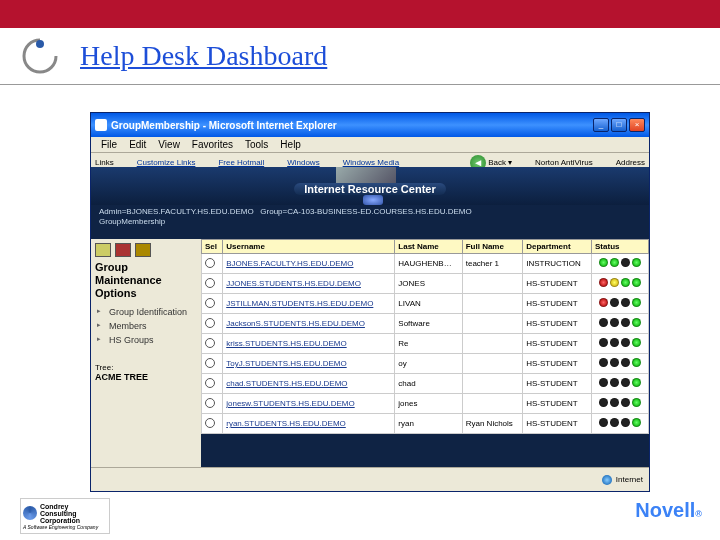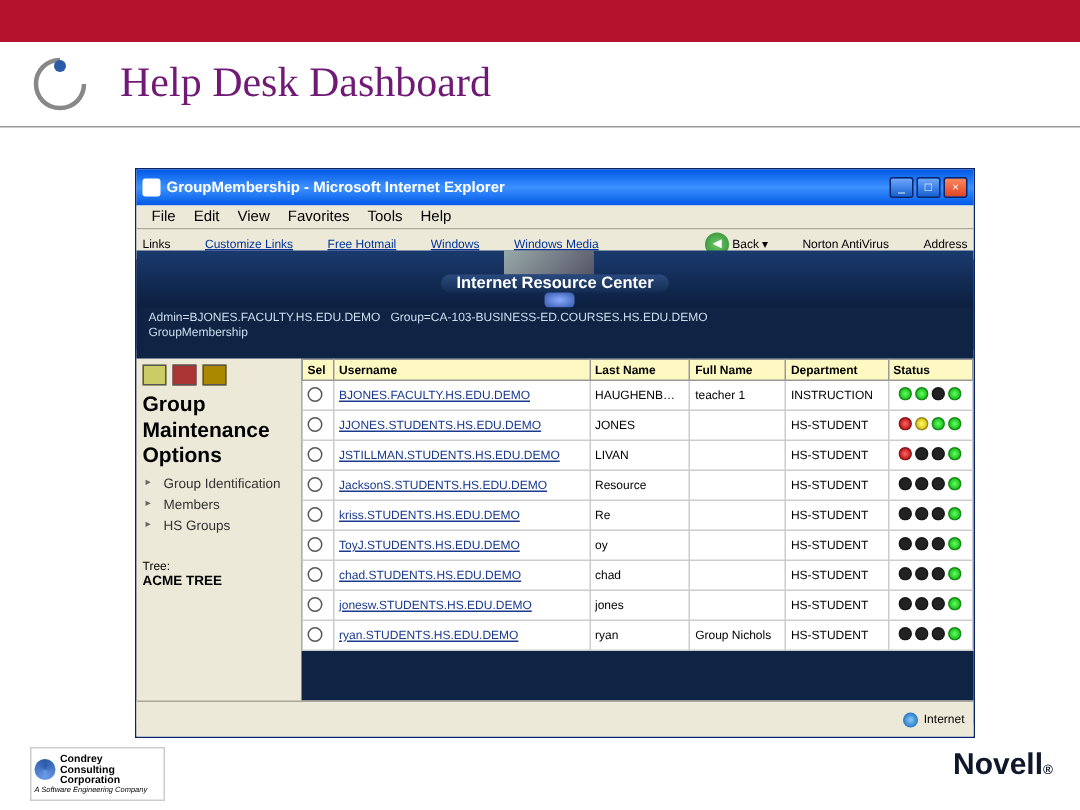--- a/index.html
+++ b/index.html
@@ -1,21 +1,21 @@
 <!DOCTYPE html>
 <html><head>
 <meta charset="utf-8">
 <style>
 * { margin: 0; padding: 0; box-sizing: border-box; }
 body { width: 720px; height: 540px; font-family: Tahoma, Arial, sans-serif; background: #fff; overflow: hidden; }
 .slide { width: 100%; height: 100%; position: relative; }
 .red-bar { background: #b5122e; height: 28px; width: 100%; }
 .title-row { display: flex; align-items: center; padding: 8px 20px; border-bottom: 1px solid #999; }
 .logo-swirl { width: 40px; height: 40px; margin-right: 20px; }
-.slide-title { color: #701a75; font-size: 28px; font-weight: normal; font-family: Georgia, serif; }
+.slide-title { color: #1d4ed8; font-size: 28px; font-weight: normal; font-family: Georgia, serif; text-decoration: underline; }
 .browser-window { position: absolute; top: 112px; left: 90px; width: 560px; height: 380px; border: 1px solid #0a246a; background: #fff; font-size: 9px; }
 .win-titlebar { height: 18px; background: linear-gradient(to bottom, #0058e6, #3d91ff, #0058e6); display: flex; align-items: center; padding: 12px 4px; color: #fff; justify-content: flex-end; }
 .win-title-icon { width: 12px; height: 12px; background: #fff; margin-right: 4px; display: inline-block; border-radius: 2px; }
 .win-title-text { flex: 1; font-weight: bold; font-size: 10px; }
 .win-controls { display: flex; gap: 2px; }
 .win-btn { width: 16px; height: 14px; background: linear-gradient(#6fa8ff,#1560d0); border: 1px solid #0a246a; border-radius: 2px; text-align: center; line-height: 12px; font-size: 8px; color: #fff; cursor: pointer; }
 .win-btn.close { background: linear-gradient(#ff8a5c,#e04324); }
 .menubar { height: 16px; background: #ece9d8; display: flex; align-items: center; padding: 0 4px; font-size: 10px; border-bottom: 1px solid #aca899; }
 .menu-item { padding: 0 6px; cursor: pointer; }
 .toolbar-row { height: 20px; background: #ece9d8; display: flex; align-items: center; padding: 0 4px; font-size: 8px; border-bottom: 1px solid #aca899; gap: 23px; }
@@ -24,21 +24,21 @@
 .back-arrow { width: 16px; height: 16px; background: radial-gradient(#6fc96f,#2a8a2a); border-radius: 50%; display: inline-flex; align-items: center; justify-content: center; color: #fff; font-size: 10px; }
 .content-area { height: calc(100% - 54px - 14px); display: flex; background: #0f2344; }
 .header-banner { position: absolute; top: 54px; left: 0; right: 0; height: 38px; background: linear-gradient(to bottom,#1a3a6e,#0c1f3e); display: flex; align-items: center; padding: 0 6px; flex-direction: column; }
 .banner-img { width: 60px; height: 34px; background: linear-gradient(135deg,#9aa,#556); margin-right: 8px; }
 .banner-bar { flex: 1; height: 20px; background: linear-gradient(to bottom,#2a4a7e,#132c52); border-radius: 10px; display: flex; align-items: center; padding: 0 10px; color: #fff; font-weight: bold; font-size: 11px; }
 .banner-icon { width: 20px; height: 20px; background: radial-gradient(#8af,#35a); border-radius: 3px; margin-left: 6px; }
 .sub-header { position: absolute; top: 92px; left: 0; right: 0; height: 28px; background: #0f2344; color: #cde; font-size: 8px; padding: 2px 8px; line-height: 1.3; }
 .sidebar { width: 110px; background: #ece9d8; margin-top: 66px; height: calc(100% - 66px); padding: 4px; font-size: 9px; }
 .icon-row { display: flex; gap: 4px; margin-bottom: 4px; }
 .mini-icon { width: 16px; height: 14px; background: #999; border: 1px solid #555; }
-.sidebar-label { font-weight: bold; font-size: 14px; margin: 4px 0; line-height: 1.2; }
+.sidebar-label { font-weight: bold; font-size: 11px; margin: 4px 0; line-height: 1.2; }
 .sidebar-item { padding: 2px 0 2px 14px; cursor: pointer; color: #333; position: relative; }
 .sidebar-item::before { content: "▸"; position: absolute; left: 2px; font-size: 7px; color: #666; }
 .tree-label { margin-top: 16px; font-size: 8px; }
 .tree-name { font-weight: bold; font-size: 9px; }
 .main-table { flex: 1; margin-top: 66px; height: calc(100% - 66px); overflow: auto; }
 table { width: 100%; border-collapse: collapse; font-size: 8px; background: #fff; }
 th { background: #fef9c3; border: 1px solid #999; padding: 2px 3px; text-align: left; font-weight: bold; }
 td { border: 1px solid #ccc; padding: 1px 3px; height: 20px; }
 .sel-radio { width: 10px; height: 10px; border-radius: 50%; border: 1px solid #555; display: inline-block; cursor: pointer; }
 .user-link { color: #1a3a8e; text-decoration: underline; cursor: pointer; }
@@ -46,21 +46,21 @@
 .dot { width: 9px; height: 9px; border-radius: 50%; display: inline-block; margin: 0 1px; border: 1px solid rgba(0,0,0,0.3); }
 .dot.g { background: radial-gradient(#6f6,#0a0); }
 .dot.r { background: radial-gradient(#f66,#a00); }
 .dot.y { background: radial-gradient(#ff6,#ca0); }
 .dot.k { background: #222; }
 .statusbar { position: absolute; bottom: 0; left: 0; right: 0; height: 24px; background: #ece9d8; border-top: 1px solid #aca899; display: flex; justify-content: flex-end; align-items: center; padding: 0 6px; font-size: 8px; gap: 4px; }
 .globe-icon { width: 10px; height: 10px; background: radial-gradient(#8cf,#05a); border-radius: 50%; }
 .footer-logos { position: absolute; bottom: 6px; left: 20px; display: flex; gap: 8px; align-items: center; }
 .condrey-logo { width: 90px; height: 36px; border: 1px solid #ccc; padding: 2px; font-size: 7px; display: flex; flex-direction: column; justify-content: center; background: #fff; }
 .condrey-swirl { width: 14px; height: 14px; background: conic-gradient(#2a5aa8,#6a9ae8,#2a5aa8); border-radius: 50%; }
-.novell-logo { position: absolute; bottom: 18px; right: 18px; color: #0f172a; font-size: 20px; font-weight: bold; font-family: Arial; }
+.novell-logo { position: absolute; bottom: 18px; right: 18px; color: #3b82f6; font-size: 20px; font-weight: bold; font-family: Arial; }
 </style>
 </head>
 <body>
 
 <div class="slide">
   <div class="red-bar"></div>
   <div class="title-row">
     <svg class="logo-swirl" viewBox="0 0 40 40">
         <path d="M20 4c-9 0-16 7-16 16s7 16 16 16 16-7 16-16" fill="none" stroke="#888" stroke-width="3"></path>
         <circle cx="20" cy="8" r="4" fill="#2a5aa8"></circle>
@@ -159,21 +159,21 @@
                 <td><span class="sel-radio"></span></td>
                 <td><span class="user-link">JSTILLMAN.STUDENTS.HS.EDU.DEMO</span></td>
                 <td>LIVAN</td>
                 <td></td>
                 <td>HS-STUDENT</td>
                 <td class="status-cell"><span class="dot r"></span><span class="dot k"></span><span class="dot k"></span><span class="dot g"></span></td>
               </tr>
               <tr>
                 <td><span class="sel-radio"></span></td>
                 <td><span class="user-link">JacksonS.STUDENTS.HS.EDU.DEMO</span></td>
-                <td>Resource</td>
+                <td>Software</td>
                 <td></td>
                 <td>HS-STUDENT</td>
                 <td class="status-cell"><span class="dot k"></span><span class="dot k"></span><span class="dot k"></span><span class="dot g"></span></td>
               </tr>
               <tr>
                 <td><span class="sel-radio"></span></td>
                 <td><span class="user-link">kriss.STUDENTS.HS.EDU.DEMO</span></td>
                 <td>Re</td>
                 <td></td>
                 <td>HS-STUDENT</td>
@@ -200,21 +200,21 @@
                 <td><span class="user-link">jonesw.STUDENTS.HS.EDU.DEMO</span></td>
                 <td>jones</td>
                 <td></td>
                 <td>HS-STUDENT</td>
                 <td class="status-cell"><span class="dot k"></span><span class="dot k"></span><span class="dot k"></span><span class="dot g"></span></td>
               </tr>
               <tr>
                 <td><span class="sel-radio"></span></td>
                 <td><span class="user-link">ryan.STUDENTS.HS.EDU.DEMO</span></td>
                 <td>ryan</td>
-                <td>Group Nichols</td>
+                <td>Ryan Nichols</td>
                 <td>HS-STUDENT</td>
                 <td class="status-cell"><span class="dot k"></span><span class="dot k"></span><span class="dot k"></span><span class="dot g"></span></td>
               </tr>
             </tbody>
         </table>
       </div>
     </div>
 
     <div class="statusbar">
       <span class="globe-icon"></span>

